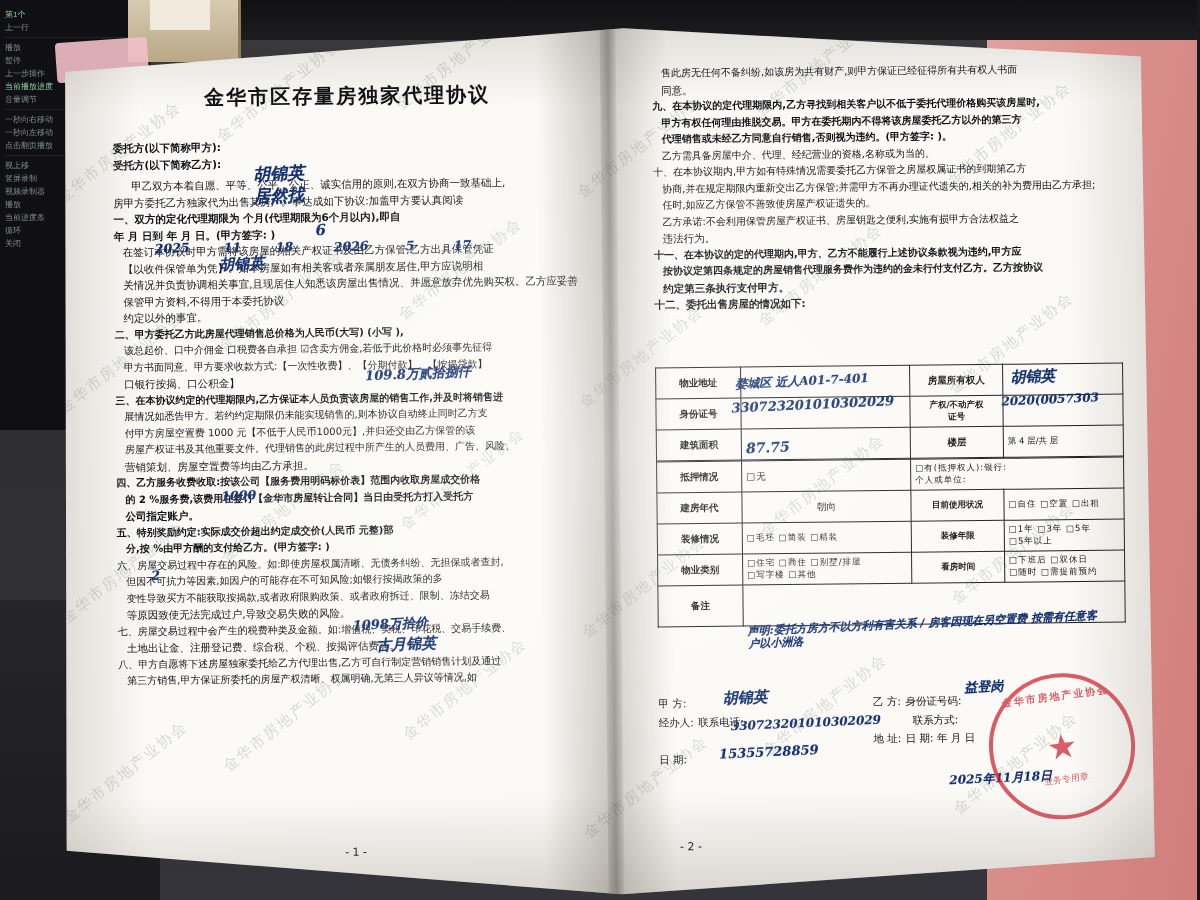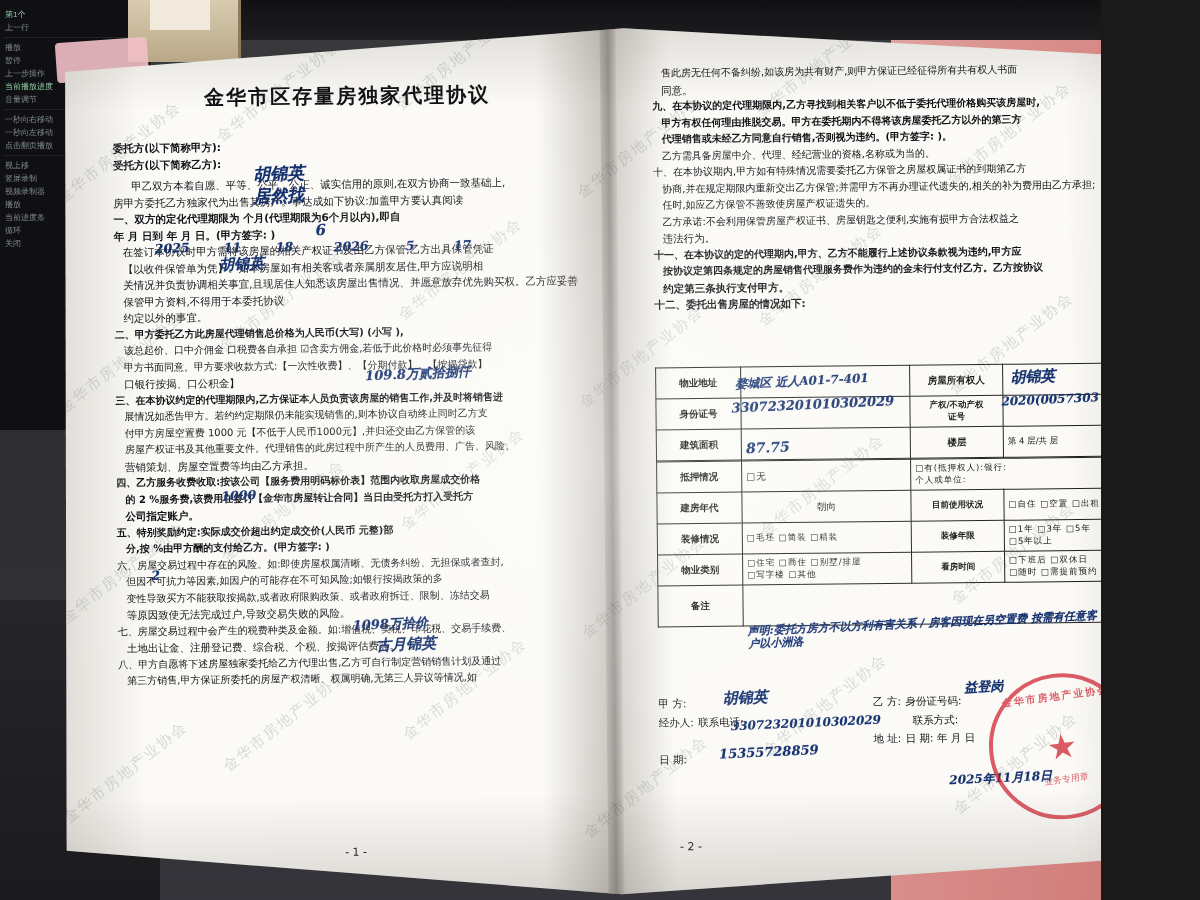--- a/index.html
+++ b/index.html
@@ -2,21 +2,21 @@
 <html><head>
 <meta charset="utf-8">
 <style>
   html, body {
     margin: 0;
     padding: 0;
     background: #1a1a1a;
   }
   #root {
     position: relative;
-    width: 1101px;
+    width: 1197px;
     height: 900px;
     overflow: hidden;
     font-family: "Liberation Sans", sans-serif;
     background: #0369a1;
   }
 
   
   .desk {
     position: absolute;
     inset: 0;

